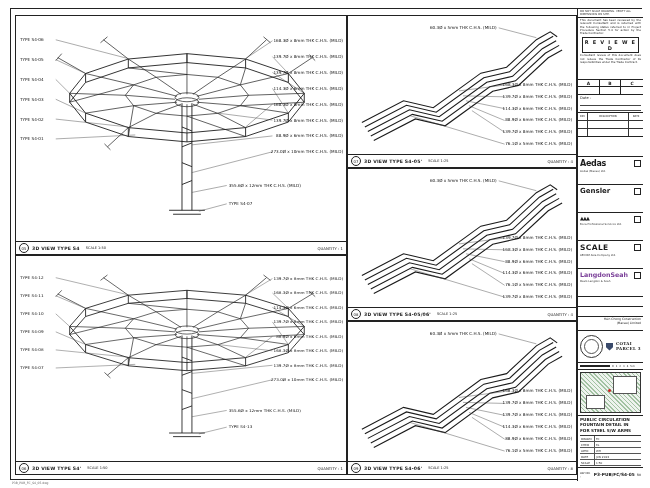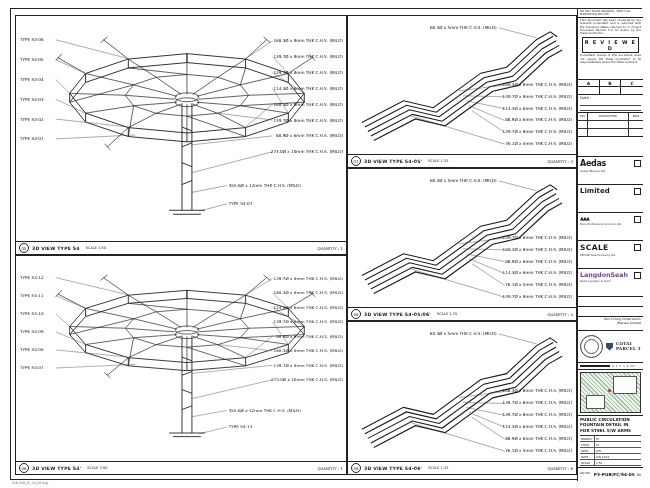--- a/index.html
+++ b/index.html
@@ -311,21 +311,21 @@
     </div>
 
     <div class="tb-fill"></div>
 
     <div class="firm firm-0">
       <span class="mark">Aedas</span>
       <span class="sub">Aedas (Macau) Ltd.</span>
       <span class="check"></span>
     </div>
     <div class="firm firm-1">
-      <span class="mark">Limited</span>
+      <span class="mark">Gensler</span>
       <span class="sub"></span>
       <span class="check"></span>
     </div>
     <div class="firm firm-2">
       <span class="mark">▲▲▲</span>
       <span class="sub">Beca Professional Services Ltd.</span>
       <span class="check"></span>
     </div>
     <div class="firm firm-3">
       <span class="mark">SCALE</span>

